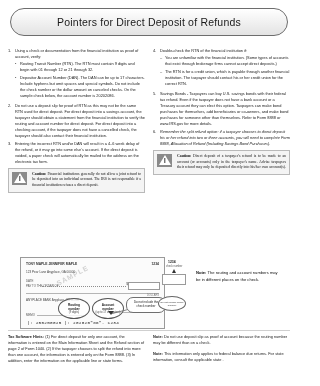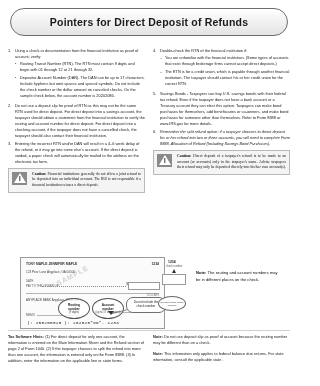--- a/index.html
+++ b/index.html
@@ -15,21 +15,21 @@
   
   .title-banner{
     margin:8px 10px 0 10px;
     border:1px solid #6d6d6d;
     border-radius:14px;
     background:linear-gradient(#ffffff,#e3e3e3);
     height:26px;
     display:flex;align-items:center;justify-content:center;
   }
   .title-text{
-    font-size:10.5px;font-weight:bold;letter-spacing:.2px;color:#1a1a1a;
+    font-size:10.5px;font-weight:normal;letter-spacing:.2px;color:#1a1a1a;
   }
 
   
   .columns{
     position:absolute;top:40px;left:0;width:298px;
     display:flex;gap:8px;padding:0 8px;box-sizing:border-box;
   }
   .col{width:141px;}
   .col-r{width:141px;}
 

